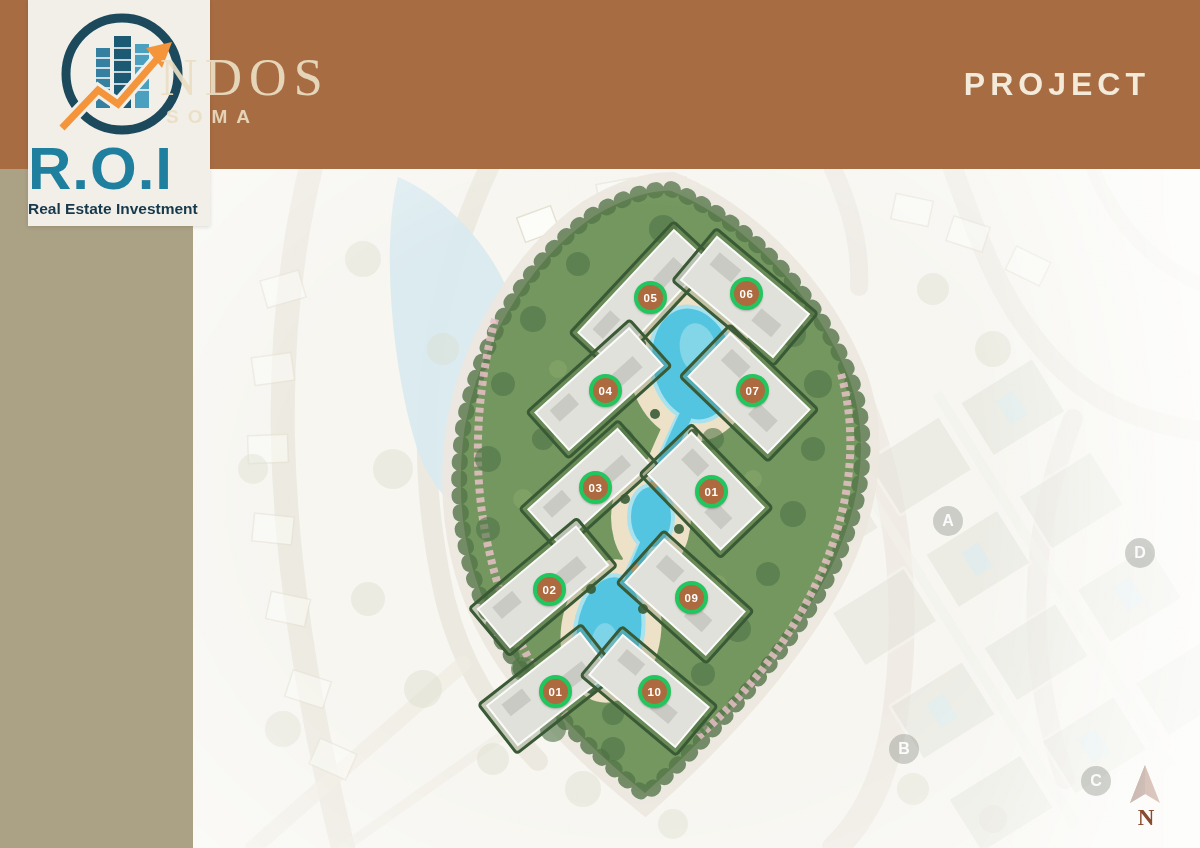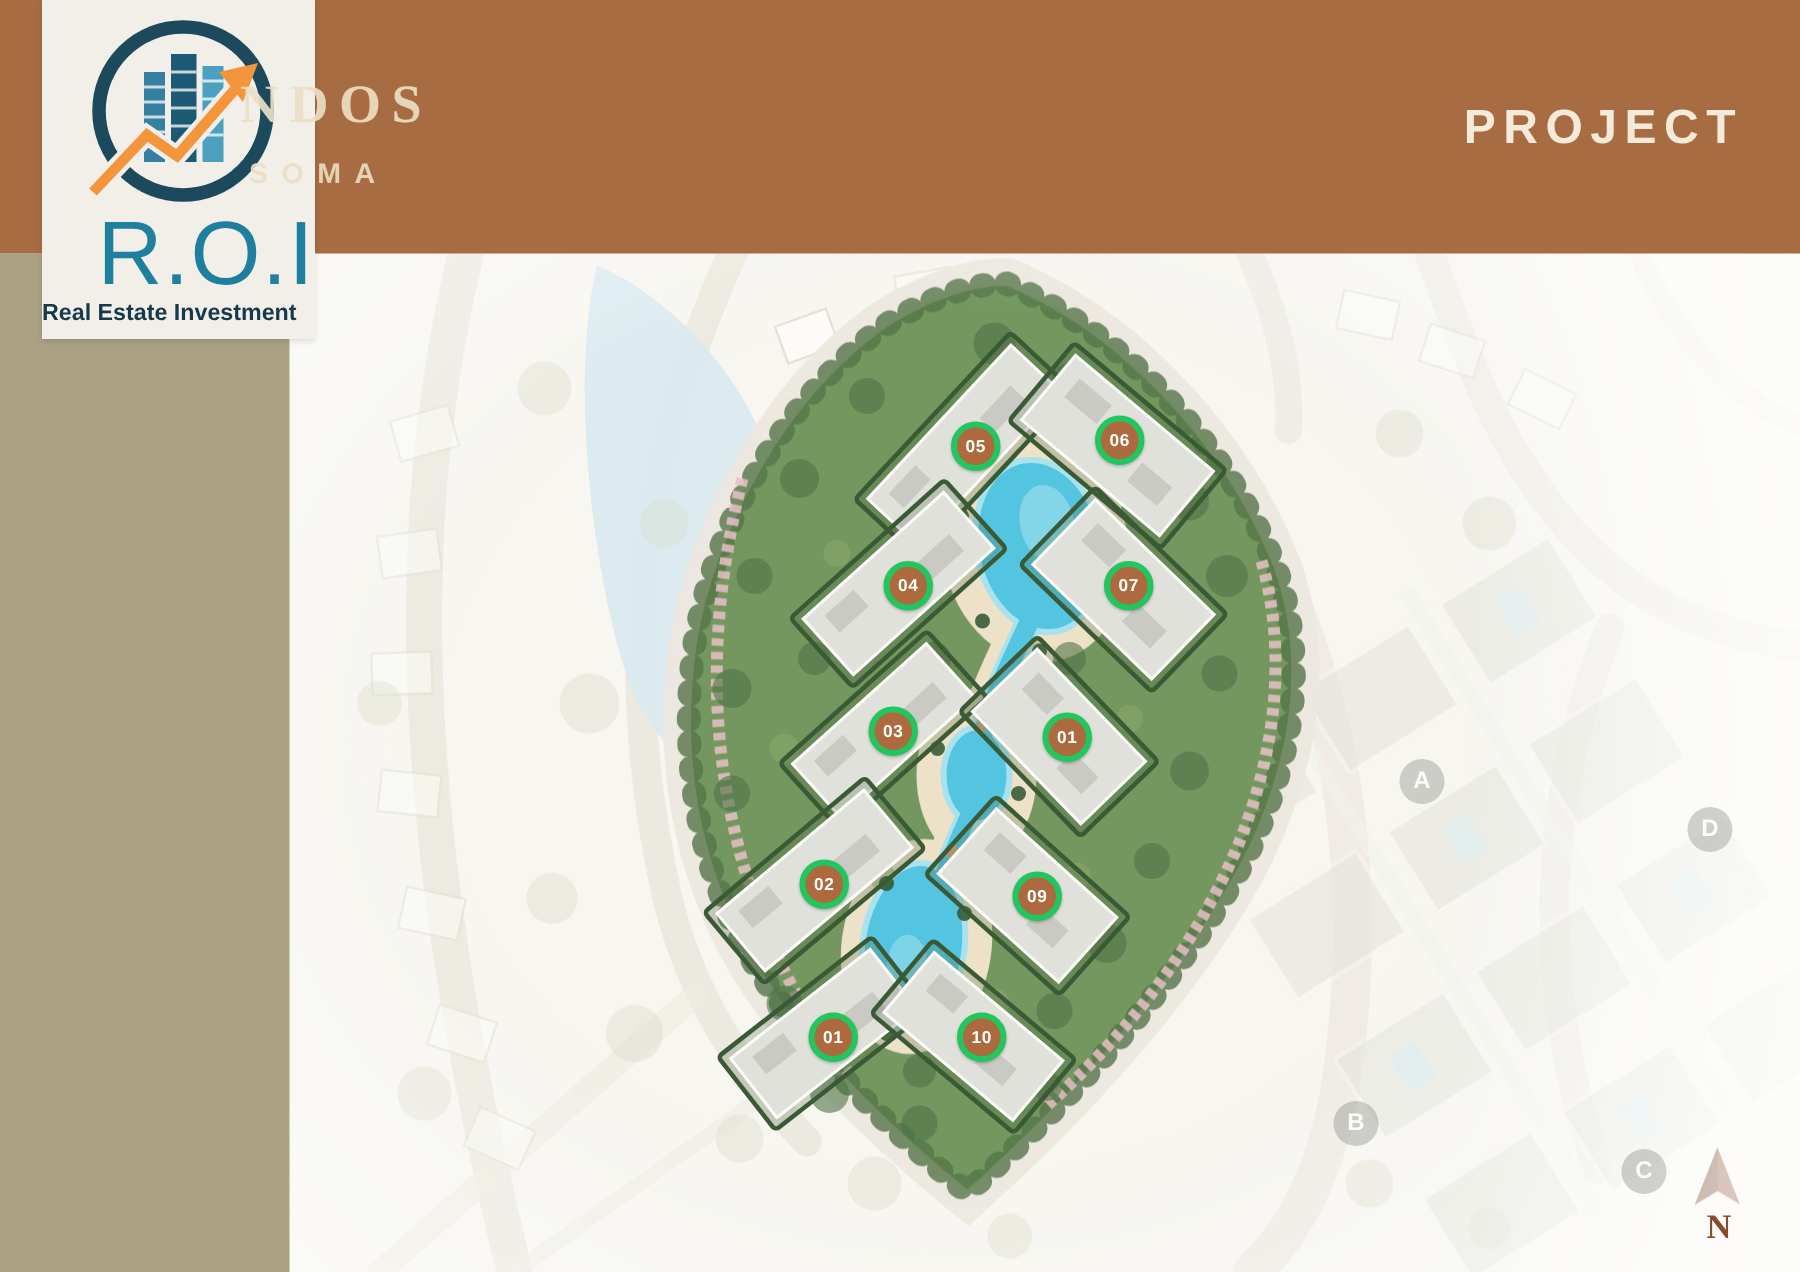--- a/index.html
+++ b/index.html
@@ -4,40 +4,40 @@
 <style>
   html,body{margin:0;padding:0;background:#e8e8e8;}
   .stage{position:relative;width:1200px;height:848px;overflow:hidden;
          font-family:"Liberation Sans",sans-serif;background:#F7F6F1;}
 
   
   .header{position:absolute;left:0;top:0;width:1200px;height:169px;
           background:var(--header_brown,#A86C42);z-index:5;}
   .title{position:absolute;right:14px;top:66px;display:flex;align-items:baseline;
          color:var(--title_cream,#F3EADA);font-weight:700;font-size:32px;white-space:nowrap;}
-  .title .t1{letter-spacing:5px;margin-right:24px;}
+  .title .t1{letter-spacing:5px;margin-right:36px;}
   .title .t2{letter-spacing:36px;}
 
   
   .sidebar{position:absolute;left:0;top:169px;width:193px;height:679px;
            background:var(--sidebar_olive,#ABA185);z-index:4;}
 
   
   .logo-box{position:absolute;left:28px;top:0;width:182px;height:226px;
             background:#F2EFE9;z-index:20;box-shadow:0 1px 4px rgba(0,0,0,.12);}
   .logo-art{position:absolute;left:4px;top:6px;}
-  .roi{position:absolute;left:0;top:134px;width:182px;text-align:right;
-       font-size:60px;font-weight:400;color:var(--logo_teal,#1F7F9F);letter-spacing:1px;}
+  .roi{position:absolute;left:0;top:134px;width:182px;text-align:left;
+       font-size:60px;font-weight:700;color:var(--logo_teal,#1F7F9F);letter-spacing:1px;}
   .tagline{position:absolute;left:0;top:200px;width:182px;
            font-size:15.5px;font-weight:700;color:var(--logo_navy,#16394B);}
 
   
   .watermark{position:absolute;z-index:30;color:var(--wm_cream,#EBDFC4);pointer-events:none;}
   .wm1{position:absolute;left:160px;top:48px;font-family:"Liberation Serif",serif;
-       font-size:36px;letter-spacing:7px;font-weight:700;opacity:.92;}
+       font-size:52px;letter-spacing:7px;font-weight:400;opacity:.92;}
   .wm2{position:absolute;left:166px;top:106px;font-size:19px;font-weight:700;
        letter-spacing:9px;opacity:.9;}
 
   
   .map{position:absolute;left:193px;top:169px;width:1007px;height:679px;
        background:#F7F6F1;z-index:3;}
   .map svg{position:absolute;left:0;top:0;z-index:1;}
   .wash{position:absolute;left:0;top:0;width:100%;height:100%;z-index:2;pointer-events:none;
         background:
           radial-gradient(ellipse 620px 520px at 44% 48%, rgba(255,255,255,0) 55%, rgba(255,255,255,.45) 100%),

